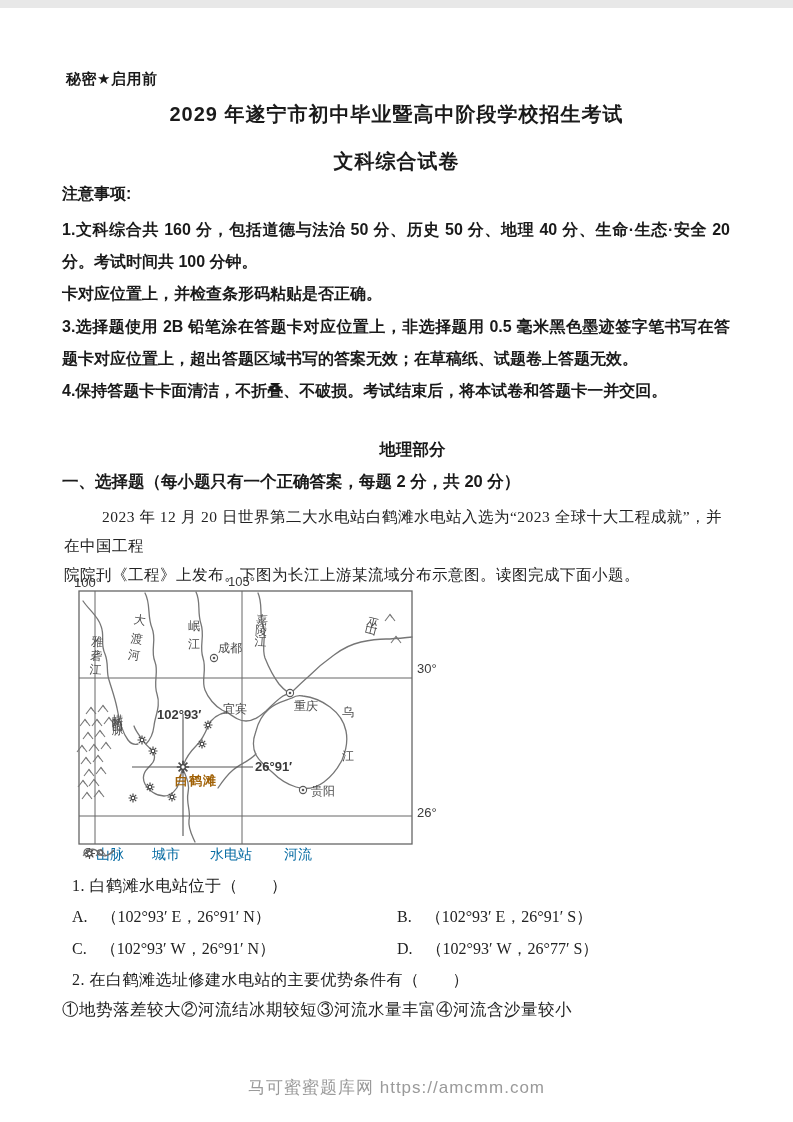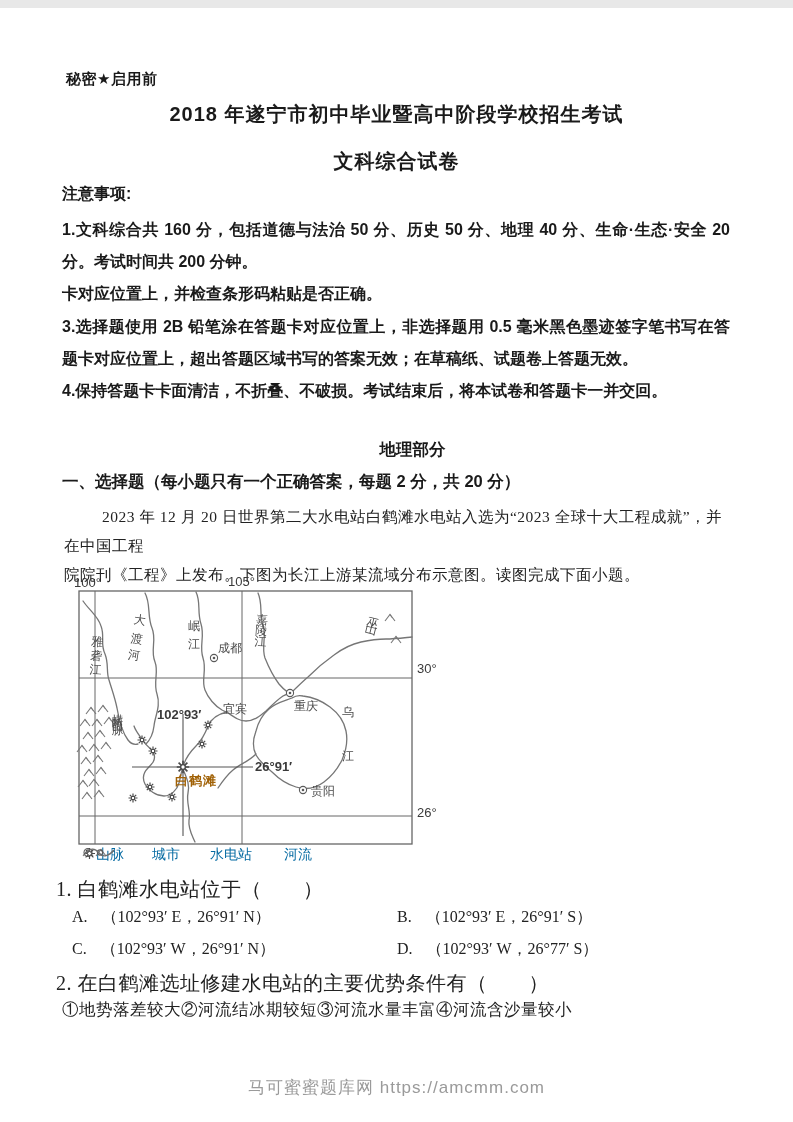--- a/index.html
+++ b/index.html
@@ -27,40 +27,40 @@
   .ml.v{writing-mode:vertical-rl;text-orientation:upright;}
   .ml.coord{font-size:13px;font-weight:bold;color:#3a3a3a;}
   .ml.deg{font-size:13px;color:#3a3a3a;}
   .ml.city{font-size:12px;}
   .ml.bh{font-size:13px;font-weight:bold;color:#a16207;letter-spacing:1px;text-align:center;}
   .legend{position:absolute;left:10px;top:272px;width:360px;display:flex;align-items:center;
           gap:0;color:#0369a1;font-size:14px;}
   .legend .item{display:flex;align-items:center;}
   .legend .item .lab{margin-left:6px;}
   
-  .q{left:56px;font-size:20px;letter-spacing:.5px;}
+  .q{left:72px;font-size:16px;letter-spacing:.5px;}
   .optrow{left:72px;width:660px;font-size:16px;}
   .opt{position:absolute;top:0;white-space:nowrap;}
   .opt .ol{margin-right:14px;}
   .items-line{left:62px;font-size:16.5px;letter-spacing:.5px;}
   .footer{top:1068px;font-size:17px;color:#9a9a9a;letter-spacing:1px;}
 </style>
 </head>
 <body>
 
 <div class="page">
 
   <div class="abs classification">秘密★启用前</div>
-  <div class="abs center title">2018 年遂宁市初中毕业暨高中阶段学校招生考试</div>
+  <div class="abs center title">2029 年遂宁市初中毕业暨高中阶段学校招生考试</div>
   <div class="abs center subtitle">文科综合试卷</div>
 
   <div class="abs notice-heading">注意事项:</div>
   <div class="abs notice">
     <div class="ln jl">1.文科综合共 160 分，包括道德与法治 50 分、历史 50 分、地理 40 分、生命·生态·安全 20</div>
-    <div class="ln">分。考试时间共 200 分钟。</div>
+    <div class="ln">分。考试时间共 100 分钟。</div>
     <div class="ln">卡对应位置上，并检查条形码粘贴是否正确。</div>
     <div class="ln jl">3.选择题使用 2B 铅笔涂在答题卡对应位置上，非选择题用 0.5 毫米黑色墨迹签字笔书写在答</div>
     <div class="ln">题卡对应位置上，超出答题区域书写的答案无效；在草稿纸、试题卷上答题无效。</div>
     <div class="ln">4.保持答题卡卡面清洁，不折叠、不破损。考试结束后，将本试卷和答题卡一并交回。</div>
   </div>
 
   <div class="abs center section-title">地理部分</div>
   <div class="abs part-title">一、选择题（每小题只有一个正确答案，每题 2 分，共 20 分）</div>
 
   <div class="abs serif intro">

